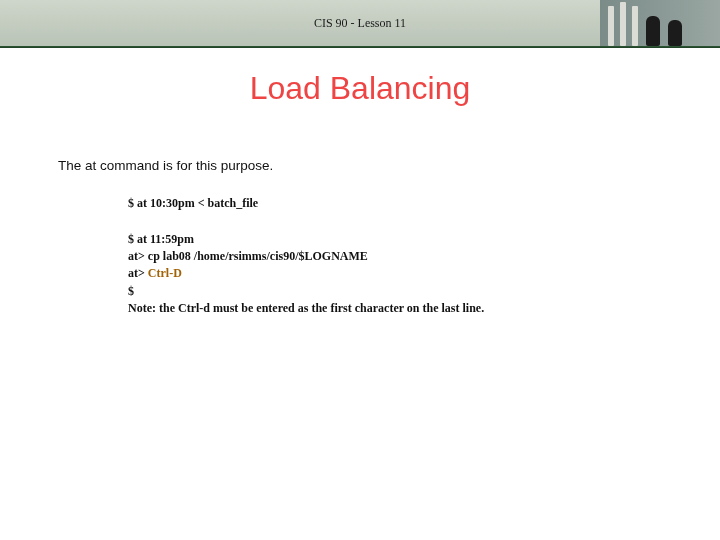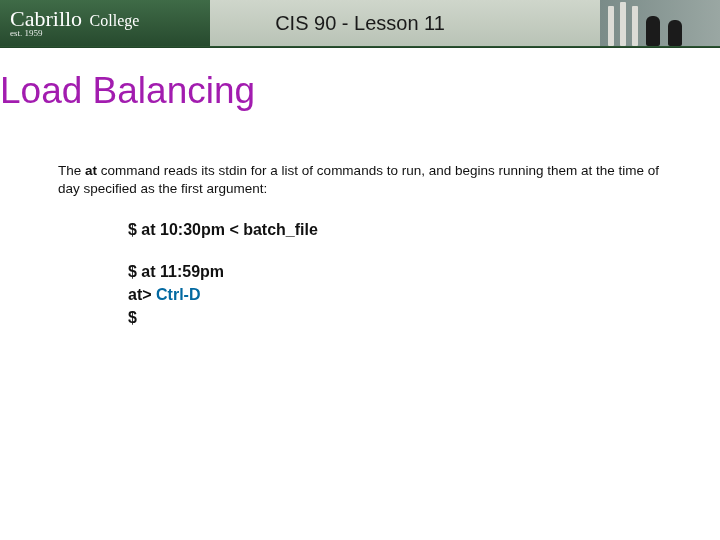--- a/index.html
+++ b/index.html
@@ -3,61 +3,52 @@
 <meta charset="utf-8">
 <style>
   html,body{margin:0;padding:0;width:720px;height:540px;background:#fff;font-family:Verdana,Geneva,sans-serif;color:#111;overflow:hidden}
   .header{position:relative;height:46px;width:100%;background:linear-gradient(#cfd6cb,#b9c3b6);}
   .logo-band{position:absolute;left:0;top:0;width:210px;height:46px;background:linear-gradient(#3f6b47,#274a2e);display:flex;align-items:center;padding-left:10px;box-sizing:border-box}
   .logo-script{font-family:'Brush Script MT',cursive;color:#fff;font-size:22px;line-height:1}
   .logo-sub{font-family:Georgia,serif;color:#fff;font-size:9px;margin-top:-2px;opacity:.9}
   .right-photo{position:absolute;right:0;top:0;width:120px;height:46px;background:linear-gradient(90deg,#7a8b88,#9aa7a3);display:flex;align-items:flex-end;gap:6px;padding:0 8px;box-sizing:border-box}
   .col{width:6px;background:#dcdcd6;height:40px;border-radius:1px}
   .person{width:14px;height:30px;background:#1b1b1b;border-radius:6px 6px 2px 2px;margin-left:2px}
-  .header-title{position:absolute;left:0;right:0;top:0;bottom:0;display:flex;align-items:center;justify-content:center;font-family:Liberation Sans, sans-serif;font-size:20px;color:#1a1a1a}
+  .header-title{position:absolute;left:0;right:0;top:0;bottom:0;display:flex;align-items:center;justify-content:center;font-family:Liberation Serif, serif;font-size:12px;color:#1a1a1a}
   .rule{height:2px;background:linear-gradient(#2e5a35,#1e3d24);width:100%}
-  .slide-title{font-family:Verdana,sans-serif;font-size:37px;text-align:left;margin:22px 0 50px 0;color:#a21caf}
+  .slide-title{font-family:Verdana,sans-serif;font-size:32px;text-align:center;margin:22px 0 50px 0;color:#ef4444}
   .content{padding:0 58px 0 58px;font-size:13.5px;line-height:1.35}
   .content p{margin:0 0 20px 0}
-  .code-block{margin:6px 0 18px 70px;font-family:Liberation Sans, sans-serif;font-size:16px;font-weight:bold;line-height:1.45}
-  .ctrl{color:#0369a1}
+  .code-block{margin:6px 0 18px 70px;font-family:Liberation Serif, serif;font-size:12px;font-weight:bold;line-height:1.45}
+  .ctrl{color:#a16207}
 </style>
 </head>
 <body>
 
 <div class="header">
-  <div class="logo-band">
-    <div>
-      <div class="logo-script">
-        <span>Cabrillo</span>
-        <span style="font-family:Georgia,serif;font-size:16px;font-style:normal;margin-left:2px">College</span>
-      </div>
-      <div class="logo-sub">est. 1959</div>
-    </div>
-  </div>
   <div class="header-title">CIS 90 - Lesson 11</div>
   <div class="right-photo">
     <div class="col"></div>
       <div class="col" style="height:44px"></div>
       <div class="col"></div>
     <div class="person"></div>
       <div class="person" style="height:26px"></div>
   </div>
 </div>
 <div class="rule"></div>
 
 <div class="slide-title">Load Balancing</div>
 
 <div class="content">
-  <p>
-    <span>The </span><b>at</b><span> command reads its stdin for a list of commands to run, and begins running them at the time of day specified as the first argument:</span>
-  </p>
+  <p>The at command is for this purpose.</p>
 
   <div class="code-block">
     <div>$ at 10:30pm &lt; batch_file</div>
   </div>
 
   <div class="code-block">
     <div>$ at 11:59pm</div>
+    <div>at&gt; cp lab08 /home/rsimms/cis90/$LOGNAME</div>
     <div><span>at&gt; </span><span class="ctrl">Ctrl-D</span></div>
     <div>$</div>
+    <div>Note: the Ctrl-d must be entered as the first character on the last line.</div>
   </div>
 </div>
 
 </body></html>

